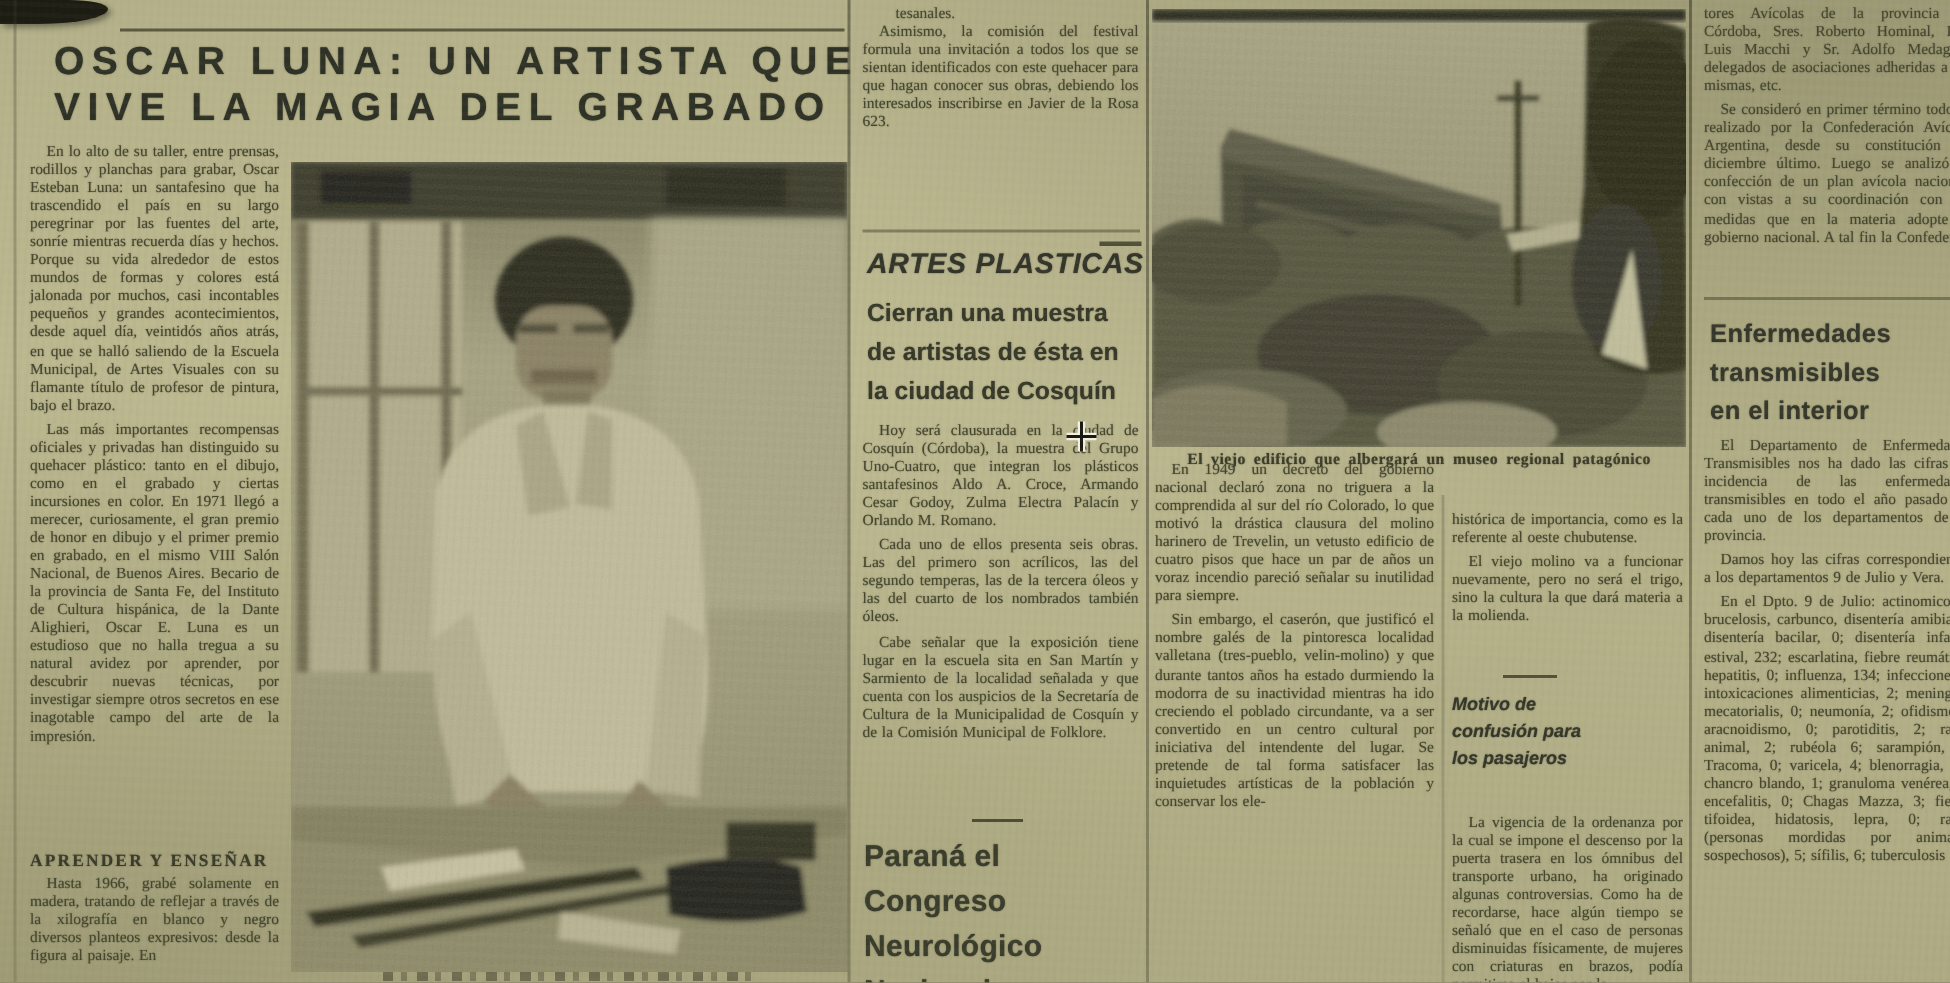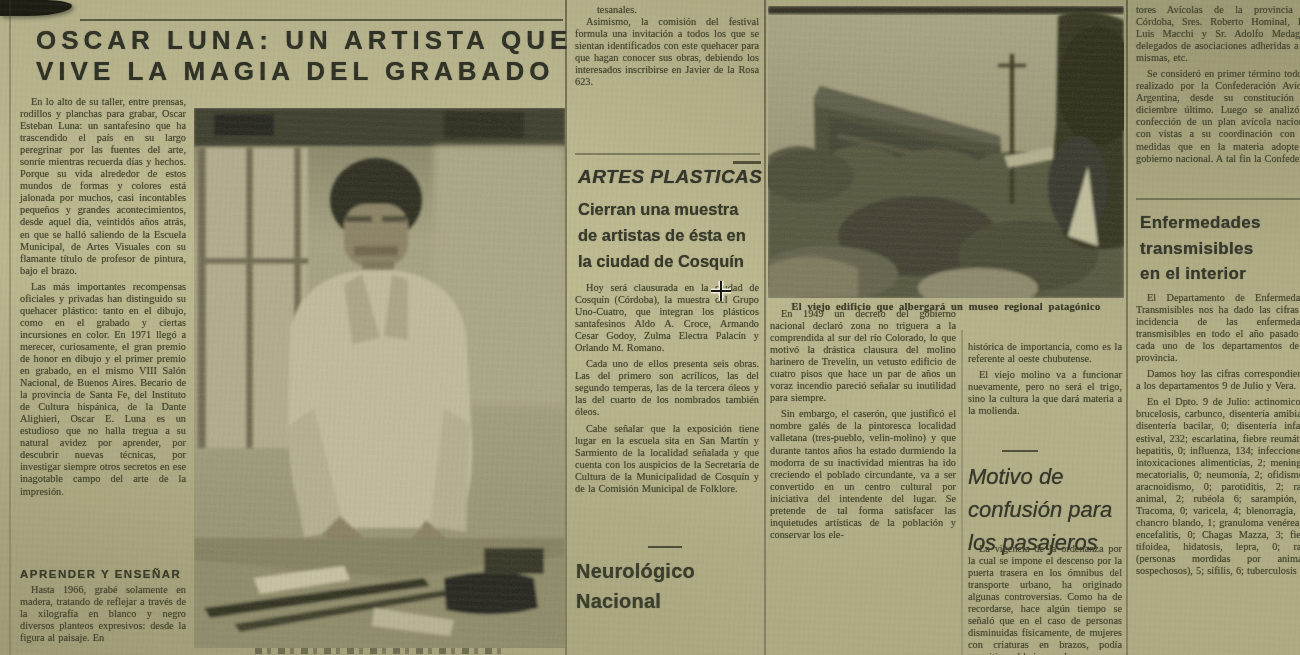--- a/index.html
+++ b/index.html
@@ -27,38 +27,38 @@
     word-spacing:.6px;
   }
   .body-text p{margin:0 0 4px 0;}
   .ind{text-indent:11px;}
   .headline{
     font-family:"Liberation Sans",sans-serif;font-weight:700;font-size:26px;
     letter-spacing:5px;color:#2e3125;line-height:1.15;
     text-shadow:0 0 1px rgba(46,49,37,.8);white-space:nowrap;
   }
   .sub-serif{
-    font-family:Liberation Sans, sans-serif;font-weight:700;font-size:11.5px;
+    font-family:Liberation Serif, serif;font-weight:700;font-size:11.5px;
     letter-spacing:1.5px;color:#3a3b29;text-shadow:0 0 1px rgba(58,59,41,.7);
   }
   .artes{
     font-family:"Liberation Sans",sans-serif;font-style:italic;font-weight:700;
     font-size:19px;letter-spacing:.5px;color:#33352a;text-shadow:0 0 1px rgba(51,53,42,.8);
   }
   .cosquin{
     font-family:"Liberation Sans",sans-serif;font-weight:700;font-size:16.5px;
     line-height:1.58;color:#363829;text-shadow:0 0 1px rgba(54,56,41,.7);
   }
   .abril{
     font-family:"Liberation Sans",sans-serif;font-weight:700;font-size:20px;
     line-height:1.5;color:#3a3c2c;letter-spacing:.2px;text-shadow:0 0 1px rgba(58,60,44,.8);
   }
   .motivo{
-    font-family:"Liberation Sans",sans-serif;font-style:italic;font-weight:400;
-    font-size:22px;line-height:1.5;color:#34362a;text-shadow:0 0 1px rgba(52,54,42,.8);
+    font-family:"Liberation Sans",sans-serif;font-style:italic;font-weight:700;
+    font-size:12px;line-height:1.5;color:#34362a;text-shadow:0 0 1px rgba(52,54,42,.8);
   }
   .enferm{
     font-family:"Liberation Sans",sans-serif;font-weight:700;font-size:17px;
     line-height:1.5;color:#35372b;letter-spacing:.3px;text-shadow:0 0 1px rgba(53,55,43,.8);
   }
   .caption{
     font-family:"Liberation Serif",serif;font-weight:700;font-size:10.5px;
     color:#3b3c2a;text-shadow:0 0 1px rgba(59,60,42,.7);word-spacing:2.5px;
     text-align:center;letter-spacing:.3px;
   }
@@ -180,20 +180,21 @@
     <div>la ciudad de Cosquín</div>
   </div>
   <div class="abs artes" style="left:578px;top:166px;">ARTES PLASTICAS</div>
   <div class="abs body-text" style="left:575px;top:282px;width:184px;">
     <p class="ind">Hoy será clausurada en la ciudad de Cosquín (Córdoba), la muestra del Grupo Uno-Cuatro, que integran los plásticos santafesinos Aldo A. Croce, Armando Cesar Godoy, Zulma Electra Palacín y Orlando M. Romano.</p>
     <p class="ind">Cada uno de ellos presenta seis obras. Las del primero son acrílicos, las del segundo temperas, las de la tercera óleos y las del cuarto de los nombrados también óleos.</p>
     <p class="ind">Cabe señalar que la exposición tiene lugar en la escuela sita en San Martín y Sarmiento de la localidad señalada y que cuenta con los auspicios de la Secretaría de Cultura de la Municipalidad de Cosquín y de la Comisión Municipal de Folklore.</p>
   </div>
   <div class="dash" style="left:648px;top:546px;width:34px;height:2px;"></div>
   <div class="abs abril" style="left:576px;top:556px;width:188px;">
+    <div>Paraná el Congreso</div>
     <div>Neurológico Nacional</div>
   </div>
 
   <div class="photo-frame" style="left:768px;top:6px;width:356px;height:292px;">
     <svg width="356" height="292" viewBox="0 0 356 292" xmlns="http://www.w3.org/2000/svg">
       <defs>
         <filter id="bsoft">
             <feGaussianBlur stdDeviation="1.4"></feGaussianBlur>
           </filter>
         <filter id="bgrain">

